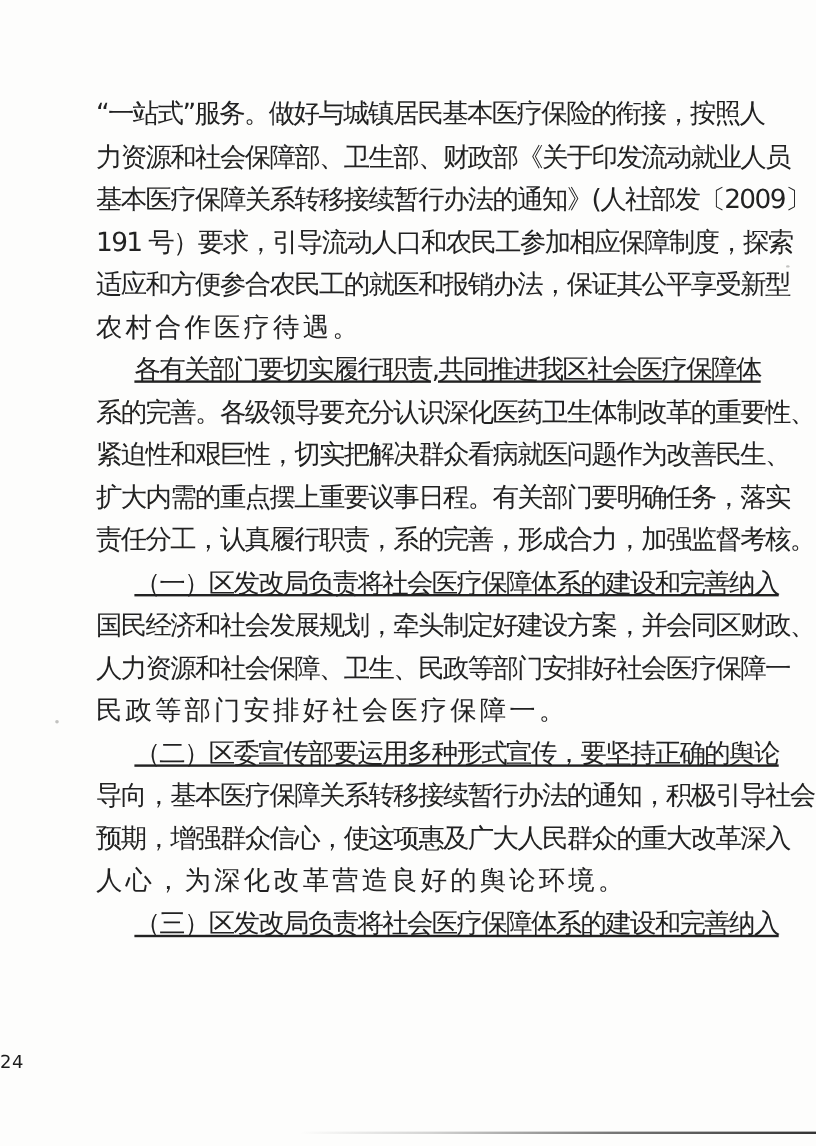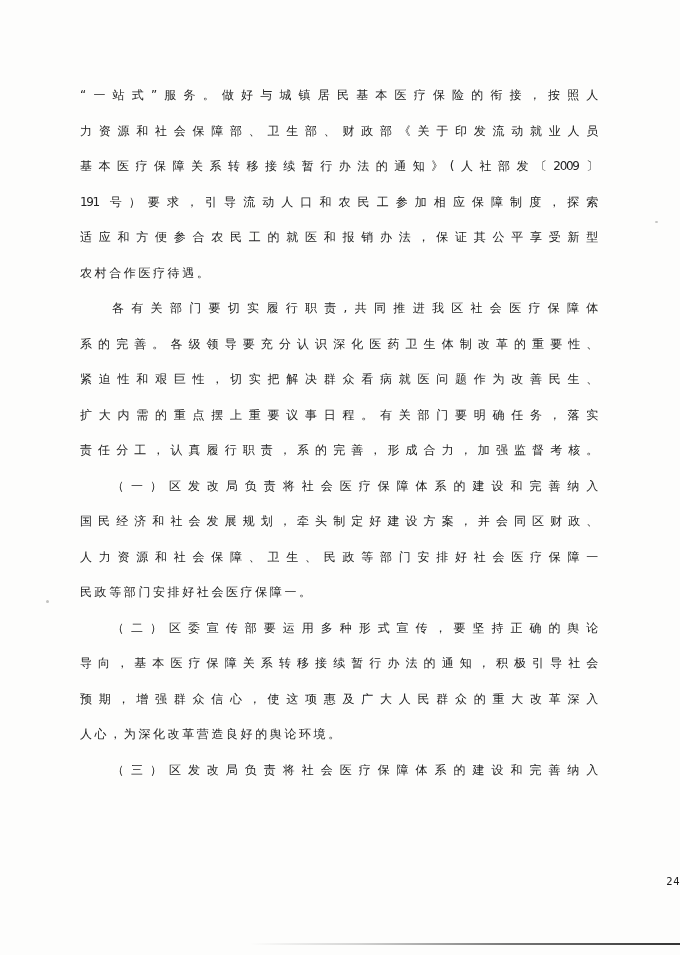--- a/index.html
+++ b/index.html
@@ -18,51 +18,52 @@
   }
   .textcol {
     position: absolute;
     left: 80px;
     top: 78px;
     width: 517px;
   }
   .line {
     height: 35.5px;
     line-height: 35.5px;
-    font-size: 12px;
+    font-size: 22px;
     letter-spacing: -1.35px;
     white-space: nowrap;
     text-align: justify;
     text-align-last: justify;
     color: #222222;
   }
   .line.last {
     text-align: right;
     text-align-last: left;
     letter-spacing: 2.6px;
   }
   .line.ind {
     text-indent: 32px;
+    text-decoration: underline;
   }
   .line.head {
     font-weight: 700;
     color: #1a1a1a;
     text-align: left;
     text-align-last: left;
     text-indent: 30px;
     letter-spacing: 1.5px;
     font-size: 20px;
   }
   .pagenum {
     position: absolute;
     left: 0;
     top: 876px;
     width: 680px;
-    text-align: right;
-    font-size: 10px;
+    text-align: left;
+    font-size: 15px;
     letter-spacing: 0.5px;
     color: #1c1c1c;
   }
   .edge-shadow {
     position: absolute;
     left: 250px;
     top: 943px;
     width: 430px;
     height: 2px;
     background: linear-gradient(to right,

